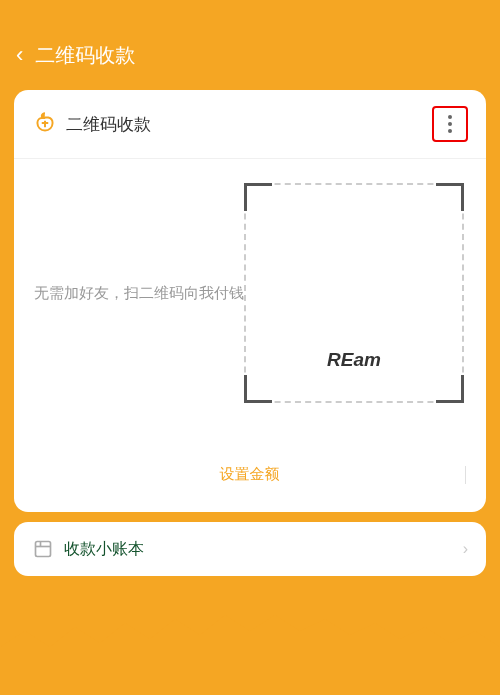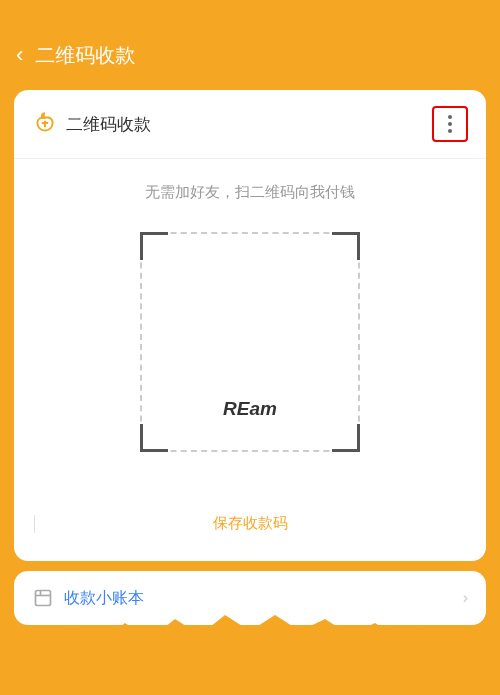--- a/index.html
+++ b/index.html
@@ -89,21 +89,21 @@
     .more-dot {
       width: 4px;
       height: 4px;
       background: #666;
       border-radius: 50%;
     }
 
     .card-body {
       padding: 24px 20px;
       display: flex;
-      flex-direction: column;
+      flex-direction: row;
       align-items: center;
     }
 
     .subtitle {
       font-size: 15px;
       color: #999;
       margin-bottom: 30px;
     }
 
     .qr-container {
@@ -208,21 +208,21 @@
       margin-right: 10px;
       color: #999;
       display: flex;
       align-items: center;
       justify-content: center;
     }
 
     .bottom-item-label {
       flex: 1;
       font-size: 16px;
-      color: #3b82f6;
+      color: #14532d;
     }
 
     .chevron-icon {
       font-size: 16px;
       color: #ccc;
     }
 
     
     .torn-bottom {
       position: absolute;
@@ -267,22 +267,22 @@
         <div class="corner corner-tl"></div>
         <div class="corner corner-tr"></div>
         <div class="corner corner-bl"></div>
         <div class="corner corner-br"></div>
         <div class="qr-text-overlay">REam</div>
       </div>
     </div>
   </div>
 
   <div class="card-actions">
+    <span class="action-btn">设置金额</span>
     <div class="action-divider"></div>
-    <span class="action-btn">保存收款码</span>
   </div>
 </div>
 
 <div class="bottom-section">
   <div class="bottom-item">
     <div class="book-icon">
       <svg width="20" height="20" viewBox="0 0 24 24" fill="none" stroke="#aaa" stroke-width="2">
         <rect x="3" y="3" width="18" height="18" rx="2"></rect>
         <line x1="3" y1="9" x2="21" y2="9"></line>
         <line x1="9" y1="3" x2="9" y2="9"></line>

